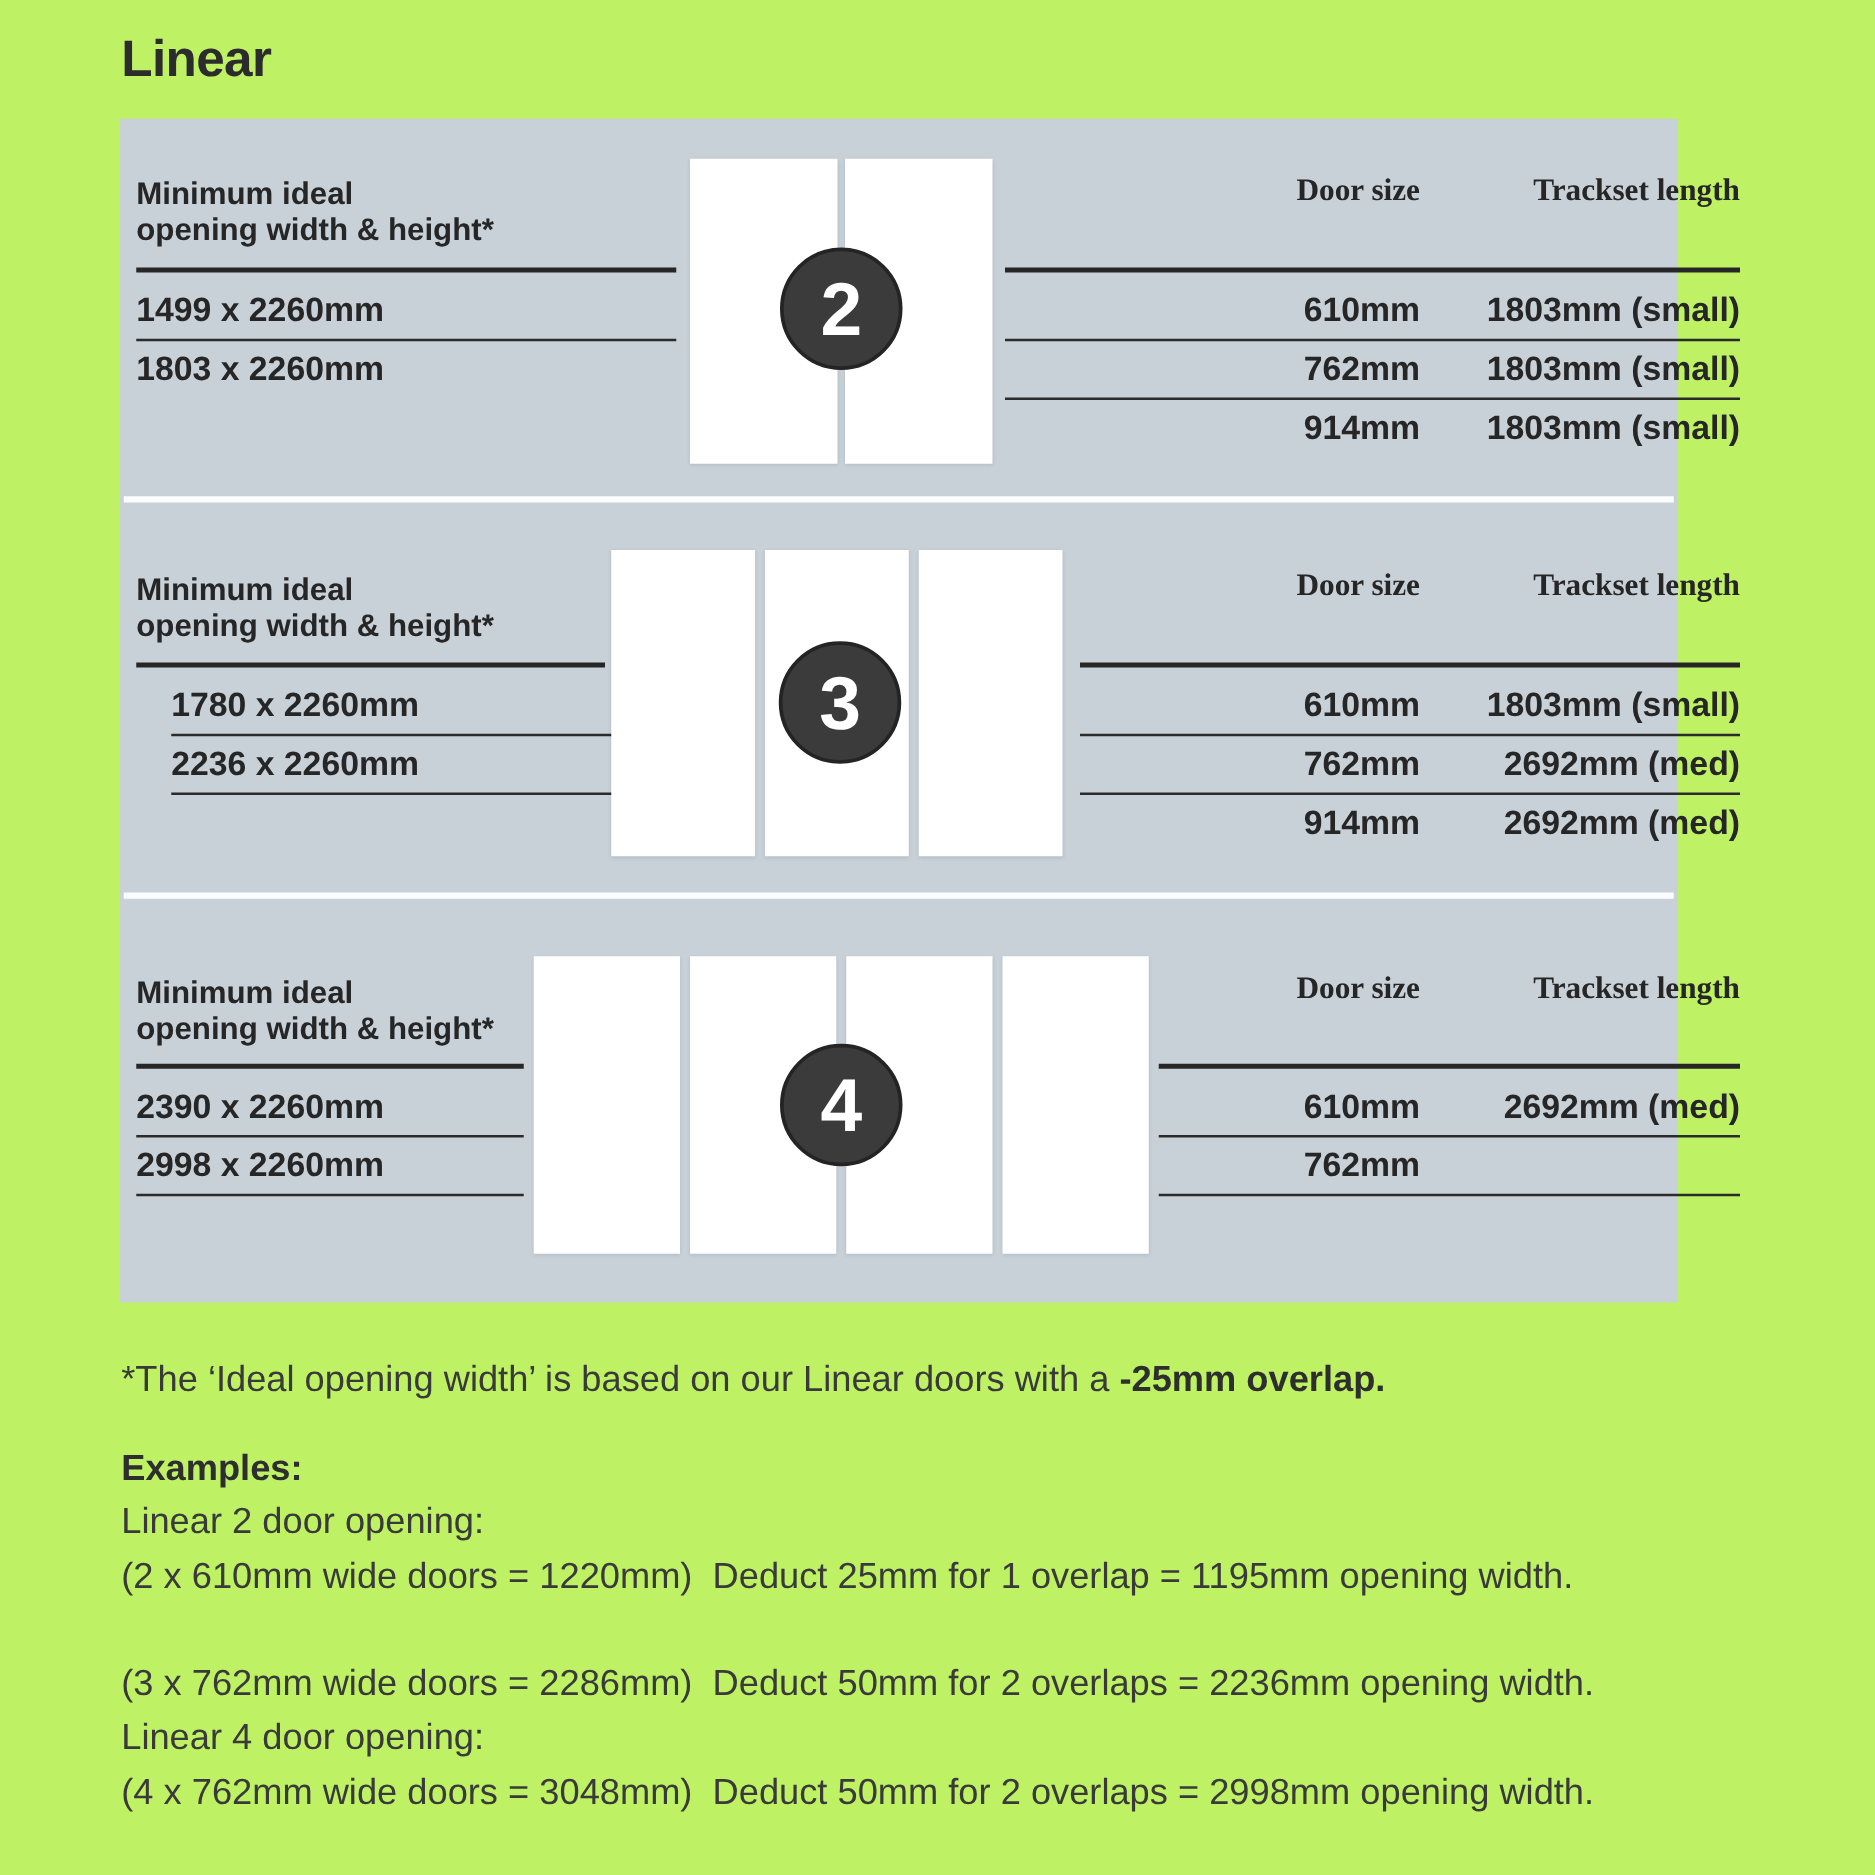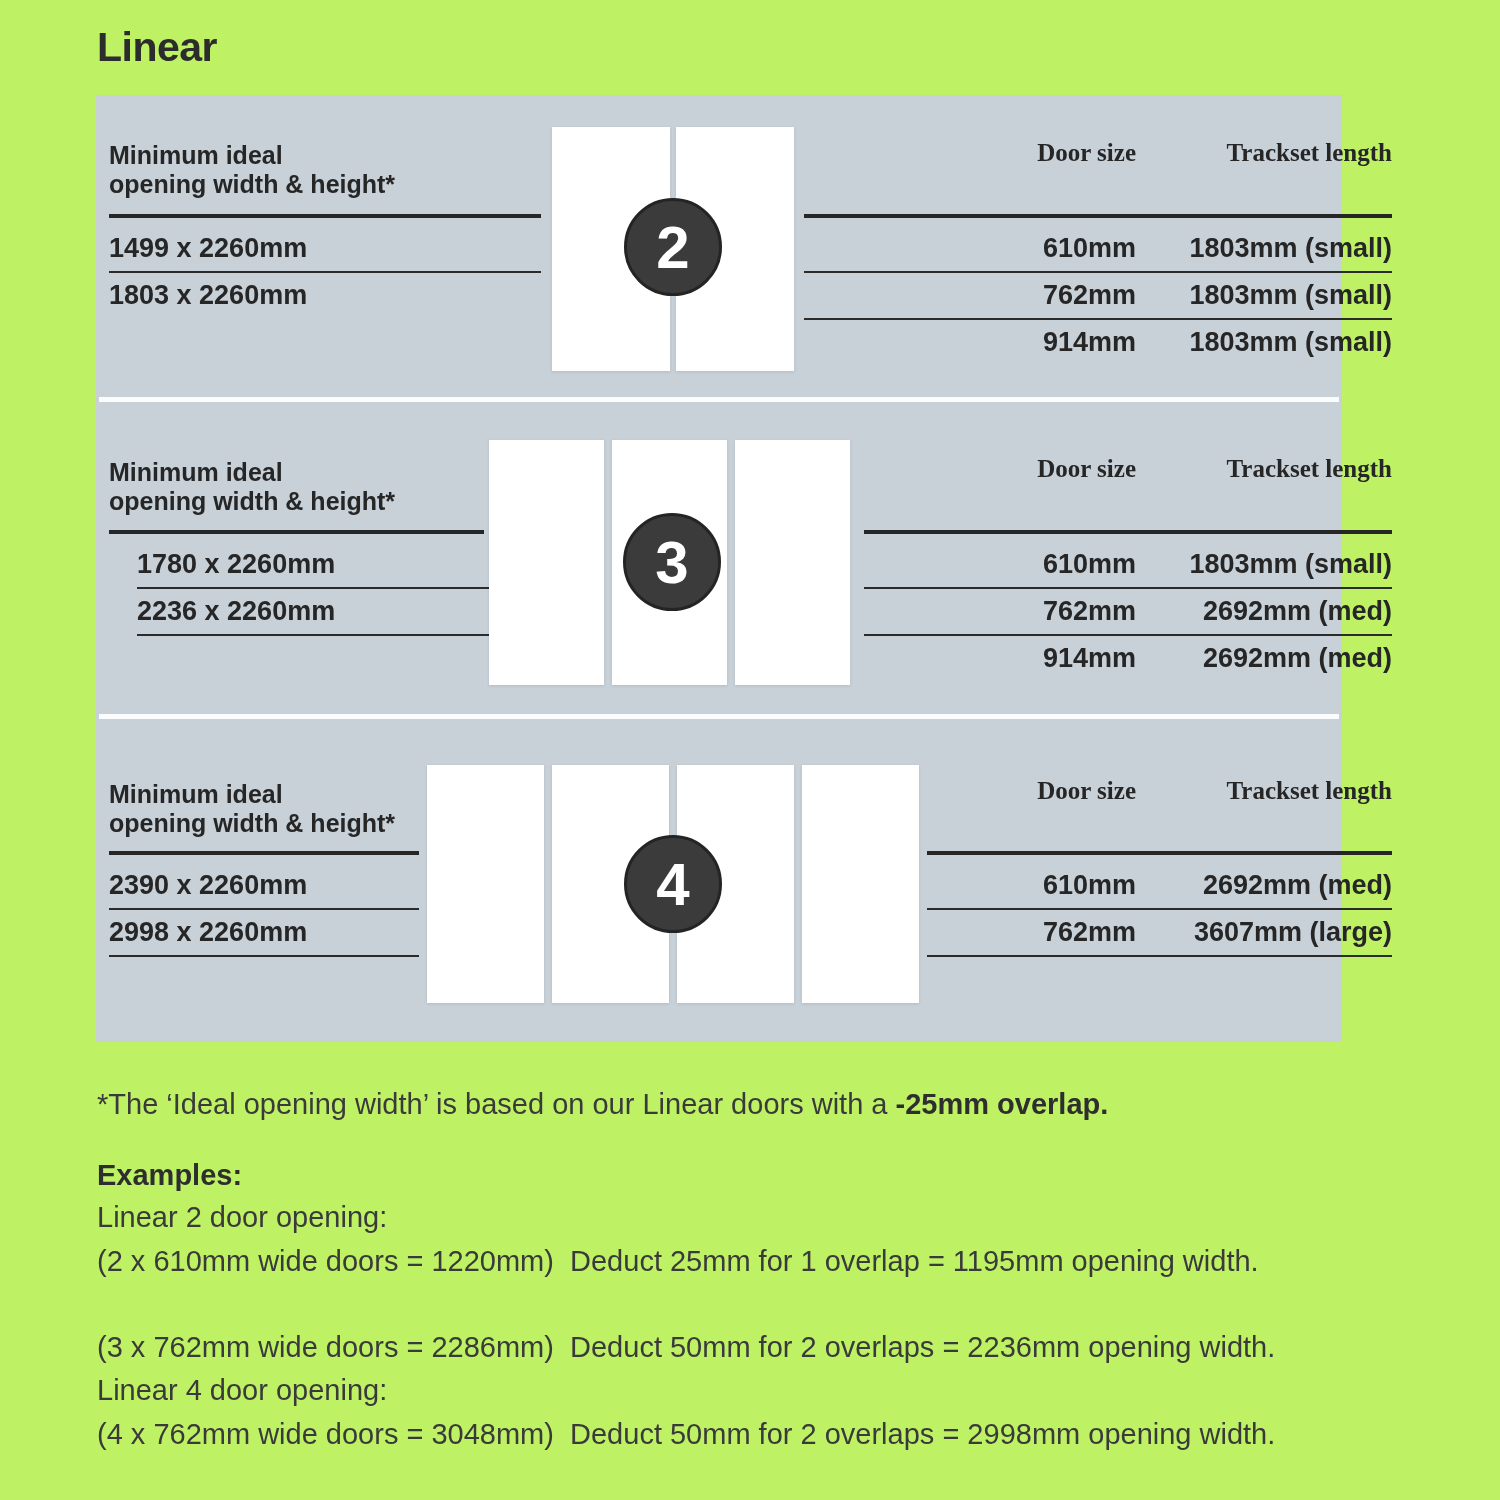--- a/index.html
+++ b/index.html
@@ -205,21 +205,20 @@
       <div class="cell-track s3-cell-track">Trackset length</div>
     </div>
     <div class="thick-line s3-thick-right"></div>
     <div class="rows s3-rows-right">
       <div class="row spec-row">
         <div class="cell-size s3-cell-size">610mm</div>
         <div class="cell-track s3-cell-track">2692mm (med)</div>
       </div>
       <div class="row spec-row">
         <div class="cell-size s3-cell-size">762mm</div>
-        <div class="cell-track s3-cell-track">3607mm (large)</div>
       </div>
     </div>
 
   </div>
 
   <div class="foot" id="footnote"><span>*The ‘Ideal opening width’ is based on our Linear doors with a </span><b>-25mm overlap.</b></div>
 
   <div class="foot" id="examples-heading">Examples:</div>
   <div class="foot ex-0">Linear 2 door opening:</div>
   <div class="foot ex-1">(2 x 610mm wide doors = 1220mm)  Deduct 25mm for 1 overlap = 1195mm opening width.</div>

